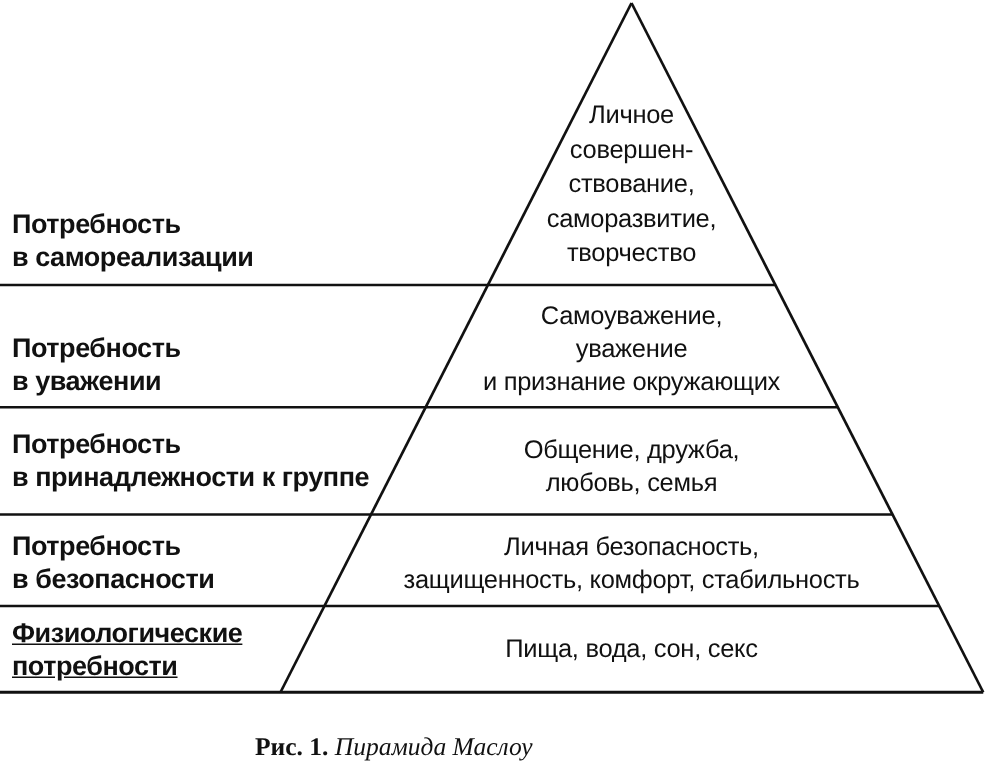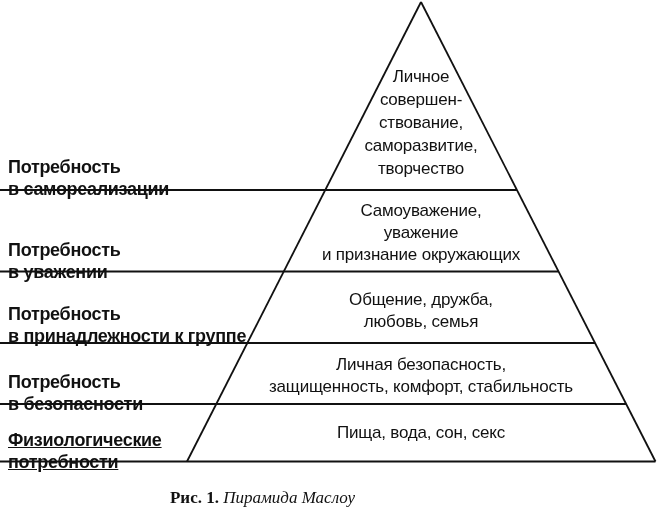--- a/index.html
+++ b/index.html
@@ -22,21 +22,20 @@
   .left-label {
     position: absolute;
     left: 8px;
     width: 270px;
     font-weight: bold;
     font-size: 18px;
     line-height: 22px;
     letter-spacing: -0.3px;
     white-space: pre-line;
     color: var(--ink);
-    margin-top: 18px;
   }
   .inner-text {
     position: absolute;
     left: 171px;
     width: 500px;
     text-align: center;
     font-size: 17px;
     line-height: 22px;
     letter-spacing: -0.2px;
     white-space: pre-line;

